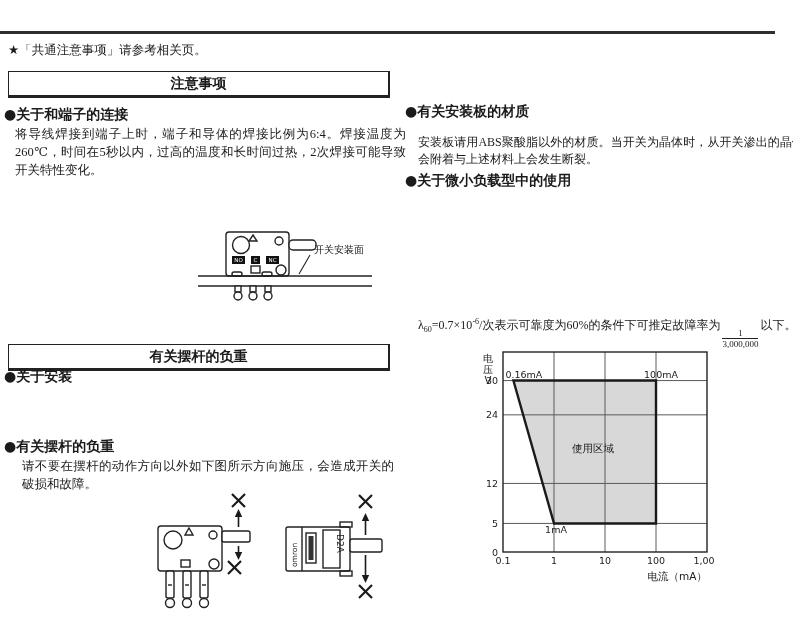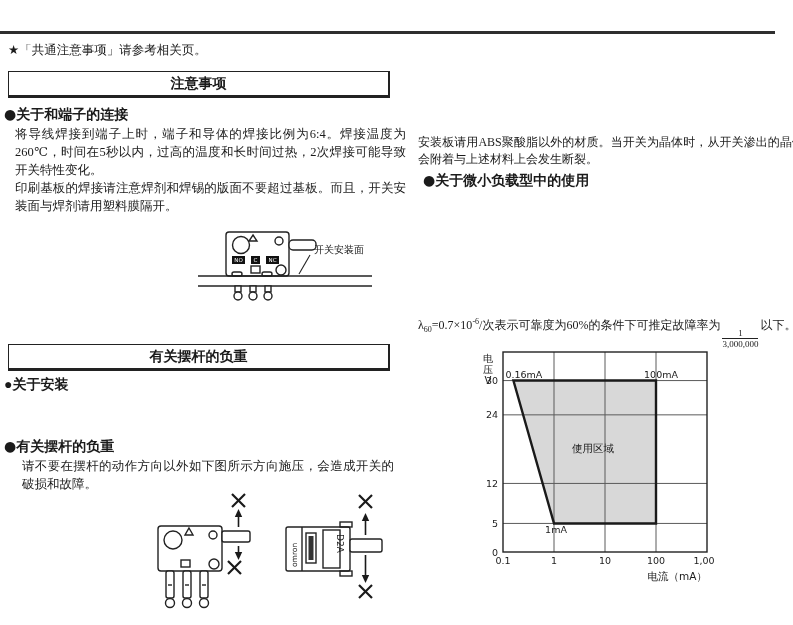--- a/index.html
+++ b/index.html
@@ -35,21 +35,20 @@
 <div id="page">
 
   <div class="abs" id="header-rule"></div>
   <div class="abs" id="common-note">★「共通注意事项」请参考相关页。</div>
 
   <div class="abs section-box" style="left:8px;top:71px;">注意事项</div>
 
   <div class="abs hsec" style="left:4px;top:106px;">●关于和端子的连接</div>
   <div class="abs para" style="left:5px;top:125px;width:391px;margin-left:10px;">
     <p>将导线焊接到端子上时，端子和导体的焊接比例为6:4。焊接温度为260℃，时间在5秒以内，过高的温度和长时间过热，2次焊接可能导致开关特性变化。</p>
-    <p>印刷基板的焊接请注意焊剂和焊锡的版面不要超过基板。而且，开关安装面与焊剂请用塑料膜隔开。</p>
   </div>
 
   <svg class="abs" style="left:196px;top:228px;" width="204" height="92" viewBox="0 0 204 92">
     <g stroke="#222" fill="none" stroke-width="1.4">
 
       <rect x="30" y="4" width="63" height="44" rx="3" fill="#fff"></rect>
       <circle cx="45" cy="17" r="8.5"></circle>
       <polygon points="57,7 61,13 53,13"></polygon>
       <circle cx="83" cy="13" r="4"></circle>
       <rect x="93" y="12" width="27" height="10" rx="4" fill="#fff"></rect>
@@ -79,21 +78,21 @@
       <rect x="55" y="28" width="9" height="8" fill="#111"></rect>
       <text x="59.5" y="34.3" font-size="5.5" fill="#fff" text-anchor="middle">C</text>
       <rect x="70" y="28" width="13" height="8" fill="#111"></rect>
       <text x="76.5" y="34.3" font-size="5.5" fill="#fff" text-anchor="middle">NC</text>
     </g>
     <text x="118" y="25" class="svg-label">开关安装面</text>
   </svg>
 
   <div class="abs section-box" style="left:8px;top:344px;">有关摆杆的负重</div>
 
-  <div class="abs hsec" style="left:4px;top:376px;font-family:Liberation Serif, serif;">●关于安装</div>
+  <div class="abs hsec" style="left:4px;top:368px;">●关于安装</div>
 
   <div class="abs hsec" style="left:4px;top:438px;">●有关摆杆的负重</div>
   <div class="abs para" style="left:22px;top:457px;width:372px;">请不要在摆杆的动作方向以外如下图所示方向施压，会造成开关的破损和故障。</div>
 
   <svg class="abs" style="left:128px;top:489px;" width="258" height="136" viewBox="0 0 258 136">
     <g stroke="#222" fill="none" stroke-width="1.4">
 
       <rect x="30" y="37" width="64" height="45" rx="3" fill="#fff"></rect>
       <circle cx="45" cy="51" r="9"></circle>
       <polygon points="61,39 65,46 57,46"></polygon>
@@ -147,23 +146,24 @@
     </g>
     <g fill="#1a1a1a" stroke="none">
       <polygon points="237.5,24 233.8,32 241.2,32"></polygon>
       <polygon points="237.5,94 233.8,86 241.2,86"></polygon>
     </g>
 
     <text transform="translate(169,78) rotate(-90)" font-size="7.5" fill="#1b1b1b">omron</text>
     <text transform="translate(209,45) rotate(90)" font-size="9" fill="#1b1b1b">D2A</text>
   </svg>
 
+  <div class="abs hsec" style="left:405px;top:103px;">●有关安装板的材质</div>
   <div class="abs para-r" style="left:406px;top:122px;width:386px;">安装板请用ABS聚酸脂以外的材质。当开关为晶体时，从开关渗出的晶体会附着与上述材料上会发生断裂。</div>
 
-  <div class="abs hsec" style="left:423px;top:172px;">●关于微小负载型中的使用</div>
+  <div class="abs hsec" style="left:405px;top:172px;">●关于微小负载型中的使用</div>
 
   <div class="abs para-r" style="left:406px;top:304px;width:388px;line-height:18px;">
     <span>λ</span><sub>60</sub><span>=0.7×10</span><sup>-6</sup><span>/次表示可靠度为60%的条件下可推定故障率为</span><span class="frac">
         <span class="num">1</span>
         <span class="den">3,000,000</span>
       </span><span>以下。</span>
   </div>
 
   <svg class="abs" id="chart-svg" style="left:452px;top:348px;" width="262" height="242" viewBox="0 0 262 242">
       <polygon points="61.41011911545216,32.571428571428584 204,32.571428571428584 204,175.42857142857144 102,175.42857142857144" fill="#d8d8d8" stroke="none"></polygon>

